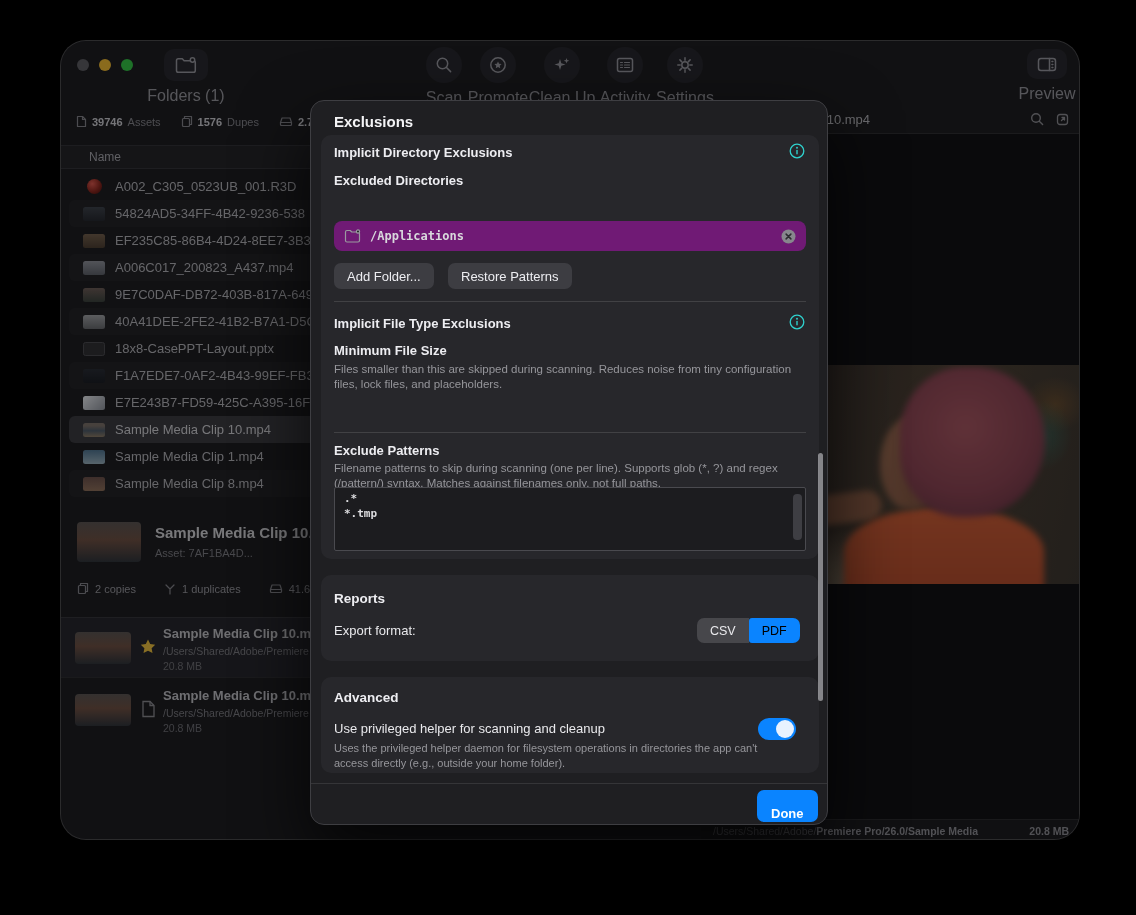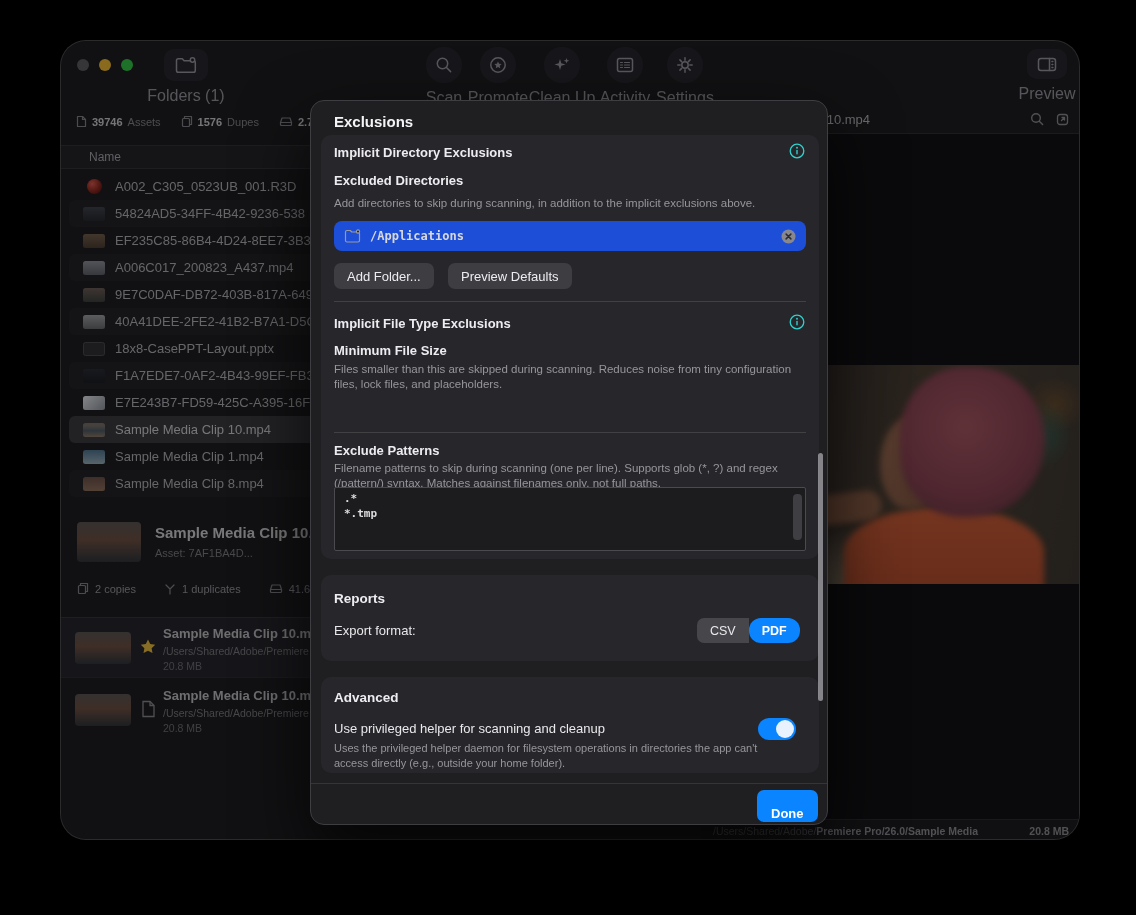--- a/index.html
+++ b/index.html
@@ -116,37 +116,37 @@
   .m-title { position:absolute; left:23px; top:12px; font-size:15px; font-weight:bold; color:#f4f4f6; }
   .mcard { position:absolute; left:10px; width:498px; background:#27272b; border-radius:10px; }
   .card1 { top:34px; height:424px; }
   .card2 { top:474px; height:86px; }
   .card3 { top:576px; height:96px; }
   .sec-h { position:absolute; left:13px; font-size:13px; font-weight:bold; color:#ededf1; }
   .desc { position:absolute; left:13px; width:466px; font-size:11.5px; line-height:15px; color:#96969b; }
   .info-ic { position:absolute; right:14px; width:16px; height:16px; }
   .div { position:absolute; left:13px; right:13px; height:1px; background:rgba(255,255,255,0.12); }
 
-  .approw { position:absolute; left:13px; top:86px; width:472px; height:30px; background:#1d4ed8;
+  .approw { position:absolute; left:13px; top:86px; width:472px; height:30px; background:#701a75;
     border-radius:8px; display:flex; align-items:center; gap:9px; padding:0 10px; }
   .approw .mono { font-family:"DejaVu Sans Mono",monospace; font-size:12px; font-weight:bold; color:#d8d8dc; flex:1; }
   .mbtn { position:absolute; height:26px; background:#3d3d42; border:none; border-radius:7px;
     color:#ededf1; font-size:13px; font-family:inherit; padding:0 13px; }
   .dropdown { position:absolute; left:30px; top:257px; width:198px; height:26px; background:#3d3d42;
     border-radius:7px; display:flex; align-items:center; padding:0 9px 0 14px; }
   .dropdown .dval { flex:1; font-size:13px; font-weight:bold; color:#f0f0f3; }
   .patternbox { position:absolute; left:13px; top:352px; width:472px; height:64px; background:#1c1c1f;
     border:1px solid #4a4a4f; border-radius:2px; padding:4px 9px;
     font-family:"DejaVu Sans Mono",monospace; font-size:11px; line-height:14.5px; font-weight:bold; color:#dcdcdf; }
   .pat-scroll { position:absolute; right:3px; top:6px; width:9px; height:46px; background:#3e3e43; border-radius:4px; }
 
   .seg { position:absolute; left:376px; top:43px; height:25px; display:flex; border-radius:7px; overflow:hidden; }
   .seg .s { display:flex; align-items:center; padding:0 13px; font-size:12.5px; }
   .seg .s.off { background:#47474b; color:#e9e9ec; }
-  .seg .s.on { background:#0a84ff; color:#ffffff; font-weight:bold; border-radius:12px; }
+  .seg .s.on { background:#0a84ff; color:#000000; font-weight:normal; border-radius:3px; }
   .lblrow { position:absolute; left:13px; font-size:13px; color:#e9e9ec; }
   .toggle { position:absolute; left:437px; top:41px; width:38px; height:22px; border-radius:11px; background:#0a84ff; }
   .toggle .knob { position:absolute; right:2px; top:2px; width:18px; height:18px; border-radius:50%; background:#e8f2ff; }
   .m-footdiv { position:absolute; left:0; right:0; top:682px; height:1px; background:rgba(255,255,255,0.10); }
   .donebtn { position:absolute; left:446px; top:689px; height:26px; background:#0a84ff; border:none;
     border-radius:7px; color:#fff; font-size:13px; font-weight:bold; font-family:inherit; padding:16px 14px; }
   .m-scroll { position:absolute; right:4px; top:352px; width:5px; height:248px;
     background:rgba(235,235,240,0.5); border-radius:3px; }
 </style>
 </head>
@@ -390,36 +390,35 @@
 
   <div class="mcard card1">
     <div class="sec-h" style="top:10px;">Implicit Directory Exclusions</div>
     <svg class="info-ic" style="top:8px;" viewBox="0 0 16 16">
       <circle cx="8" cy="8" r="6.8" fill="none" stroke="#2fd1cd" stroke-width="1.3"></circle>
       <circle cx="8" cy="4.7" r="0.95" fill="#2fd1cd"></circle>
       <rect x="7.3" y="6.7" width="1.4" height="4.8" rx="0.7" fill="#2fd1cd"></rect>
     </svg>
 
     <div class="sec-h" style="top:38px;">Excluded Directories</div>
-    <div class="desc" style="top:61px;">Add directories to skip during scanning, in addition to the implicit exclusions above.</div>
 
     <div class="approw">
       <svg width="17" height="14" viewBox="0 0 17 14" style="flex:none; stroke:#9a9aa0; fill:none; stroke-width:1.2; stroke-linejoin:round;">
         <path d="M1.5 3c0-.8.7-1.5 1.5-1.5h3.2L7.8 3h6.2c.8 0 1.5.7 1.5 1.5v7c0 .8-.7 1.5-1.5 1.5H3c-.8 0-1.5-.7-1.5-1.5z"></path>
         <circle cx="14" cy="2.5" r="1.6" fill="#1f1f22"></circle>
       </svg>
       <span class="mono">/Applications</span>
       <svg width="15" height="15" viewBox="0 0 15 15" style="flex:none;">
         <circle cx="7.5" cy="7.5" r="7" fill="#87878d"></circle>
         <path d="M5.1 5.1l4.8 4.8M9.9 5.1l-4.8 4.8" stroke="#2c2c30" stroke-width="1.5" stroke-linecap="round"></path>
       </svg>
     </div>
 
     <button class="mbtn" style="left:13px; top:128px;">Add Folder...</button>
-    <button class="mbtn" style="left:127px; top:128px;">Preview Defaults</button>
+    <button class="mbtn" style="left:127px; top:128px;">Restore Patterns</button>
 
     <div class="div" style="top:166px;"></div>
 
     <div class="sec-h" style="top:181px;">Implicit File Type Exclusions</div>
     <svg class="info-ic" style="top:179px;" viewBox="0 0 16 16">
       <circle cx="8" cy="8" r="6.8" fill="none" stroke="#2fd1cd" stroke-width="1.3"></circle>
       <circle cx="8" cy="4.7" r="0.95" fill="#2fd1cd"></circle>
       <rect x="7.3" y="6.7" width="1.4" height="4.8" rx="0.7" fill="#2fd1cd"></rect>
     </svg>
 

